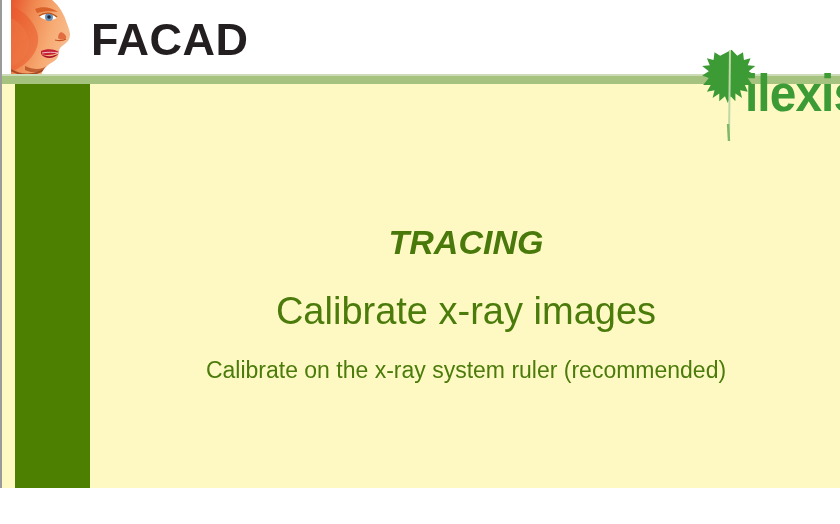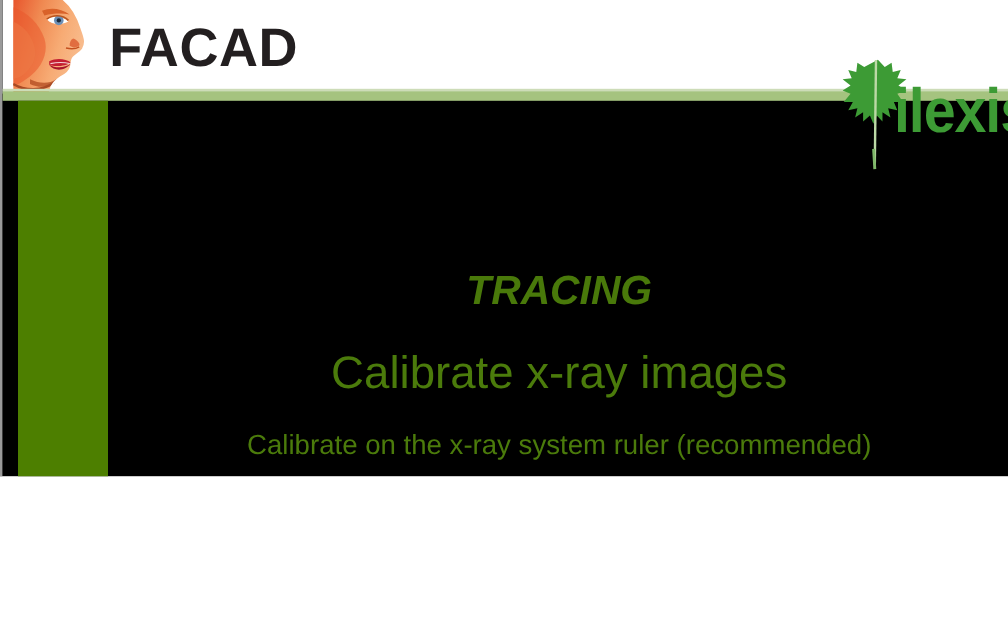--- a/index.html
+++ b/index.html
@@ -6,22 +6,22 @@
     margin: 0;
     padding: 0;
     background: #ffffff;
   }
   body {
     font-family: "Liberation Sans", sans-serif;
   }
   #slide {
     position: relative;
     width: 840px;
-    height: 397px;
-    background: #000000;
+    height: 488px;
+    background: #fef9c3;
     overflow: hidden;
     border-left: 2px solid #9a9a9a;
     box-sizing: border-box;
   }
 
   
   #header-band {
     position: absolute;
     left: 0;
     top: 0;

